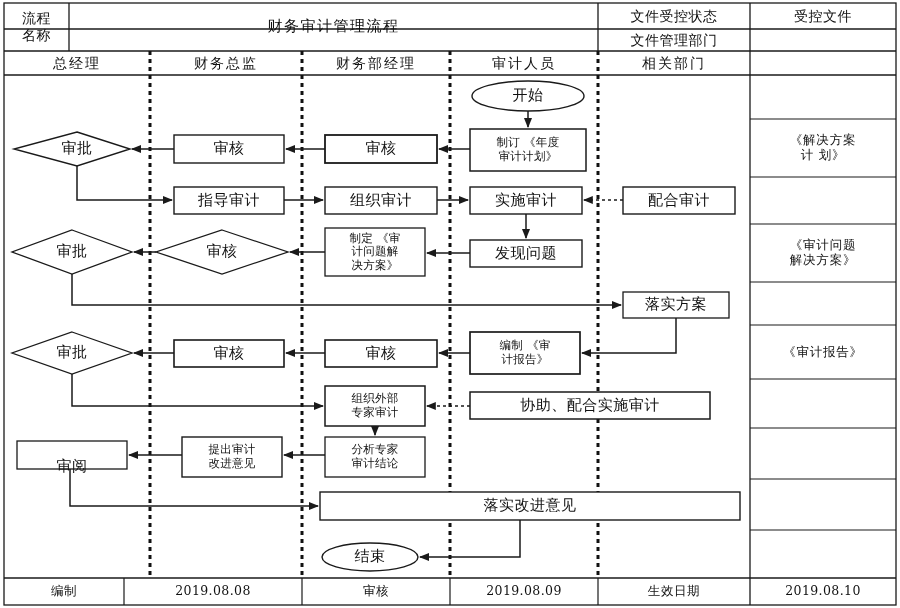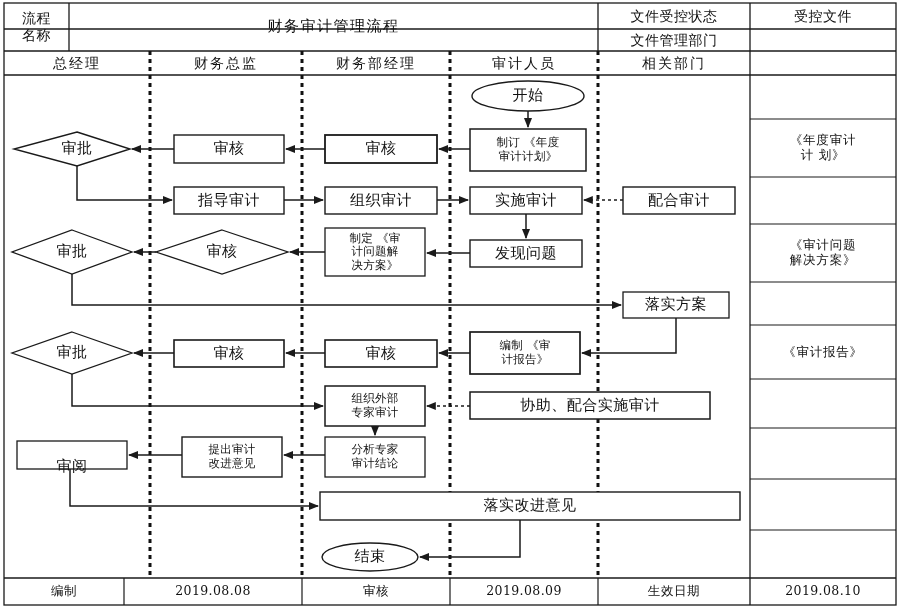--- a/index.html
+++ b/index.html
@@ -247,21 +247,21 @@
   <div class="txt node-lbl" style="left:470px;top:392px;width:240px;height:27px;">协助、配合实施审计</div>
   <div class="txt node-lbl-sm" style="left:325px;top:437px;width:100px;height:40px;">分析专家
 审计结论</div>
   <div class="txt node-lbl-sm" style="left:182px;top:437px;width:100px;height:40px;">提出审计
 改进意见</div>
   <div class="txt node-lbl" style="left:17px;top:453px;width:110px;height:28px;">审阅</div>
   <div class="txt node-lbl" style="left:320px;top:492px;width:420px;height:28px;">落实改进意见</div>
   <div class="txt node-lbl" style="left:322px;top:543px;width:96px;height:28px;">结束</div>
 
   <div class="txt doc-lbl" style="left:750px;top:75px;width:146px;height:44px;"></div>
-  <div class="txt doc-lbl" style="left:750px;top:119px;width:146px;height:58px;">《年度审计
+  <div class="txt doc-lbl" style="left:750px;top:119px;width:146px;height:58px;">《解决方案
 计  划》</div>
   <div class="txt doc-lbl" style="left:750px;top:177px;width:146px;height:47px;"></div>
   <div class="txt doc-lbl" style="left:750px;top:224px;width:146px;height:58px;">《审计问题
 解决方案》</div>
   <div class="txt doc-lbl" style="left:750px;top:282px;width:146px;height:43px;"></div>
   <div class="txt doc-lbl" style="left:750px;top:325px;width:146px;height:54px;">《审计报告》</div>
   <div class="txt doc-lbl" style="left:750px;top:379px;width:146px;height:49px;"></div>
   <div class="txt doc-lbl" style="left:750px;top:428px;width:146px;height:51px;"></div>
   <div class="txt doc-lbl" style="left:750px;top:479px;width:146px;height:51px;"></div>
   <div class="txt doc-lbl" style="left:750px;top:530px;width:146px;height:48px;"></div>

